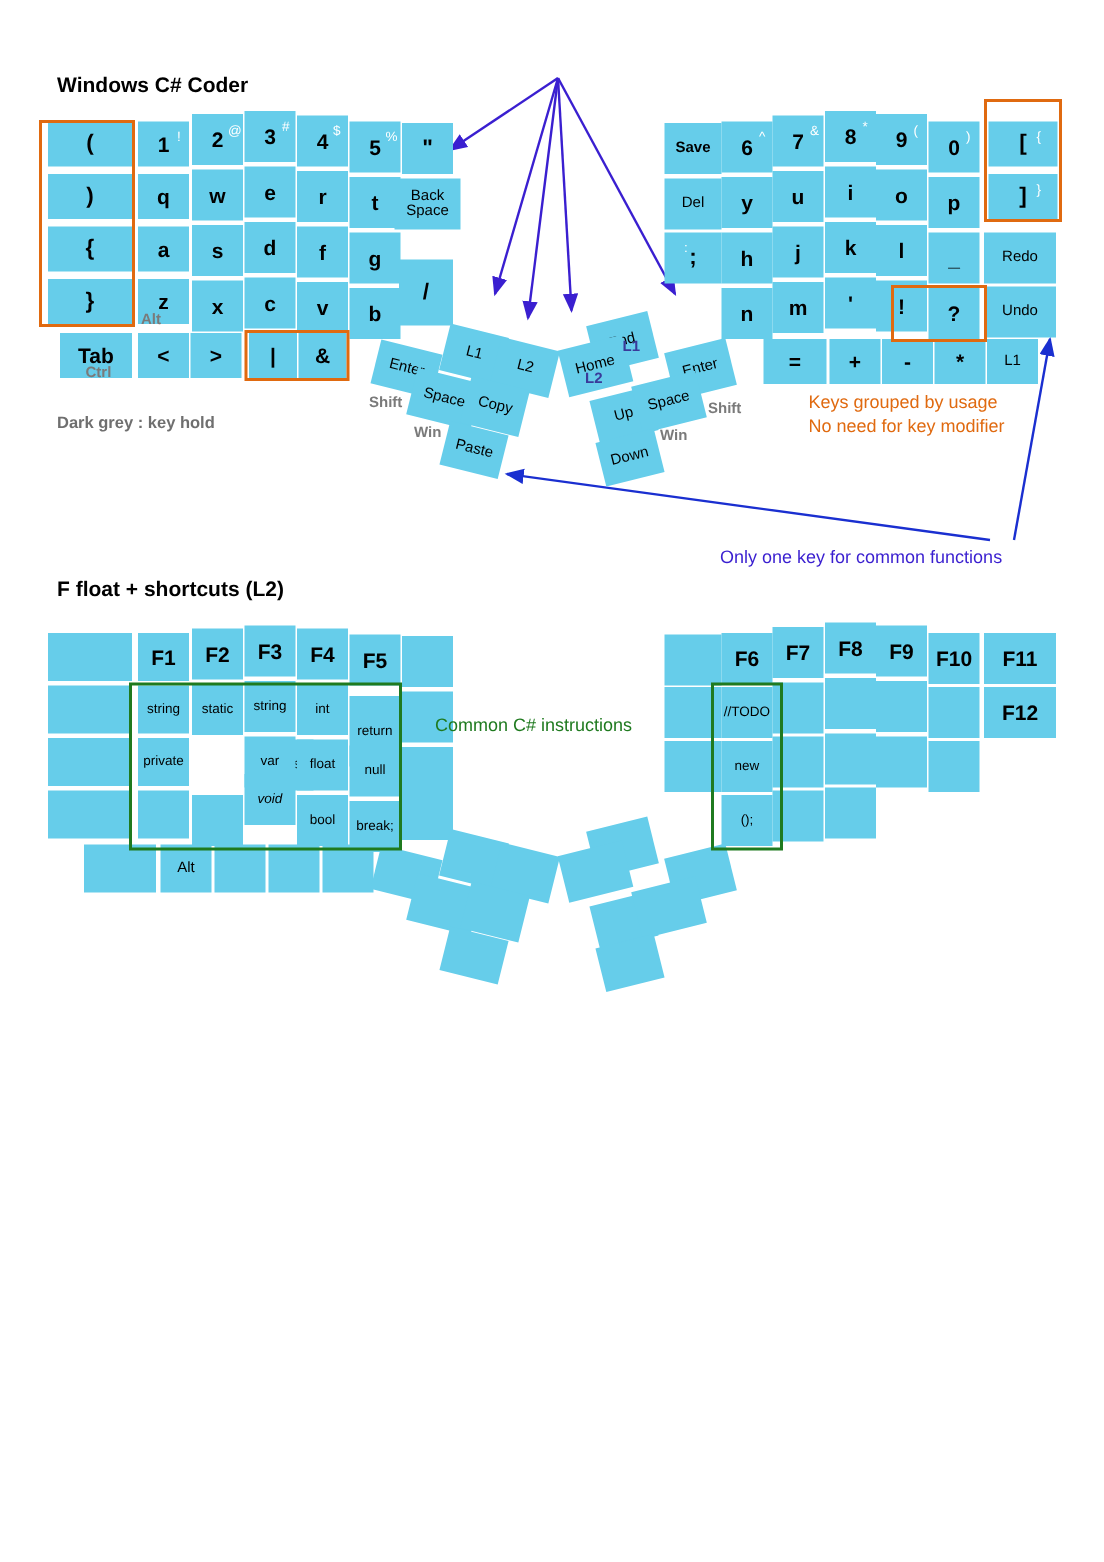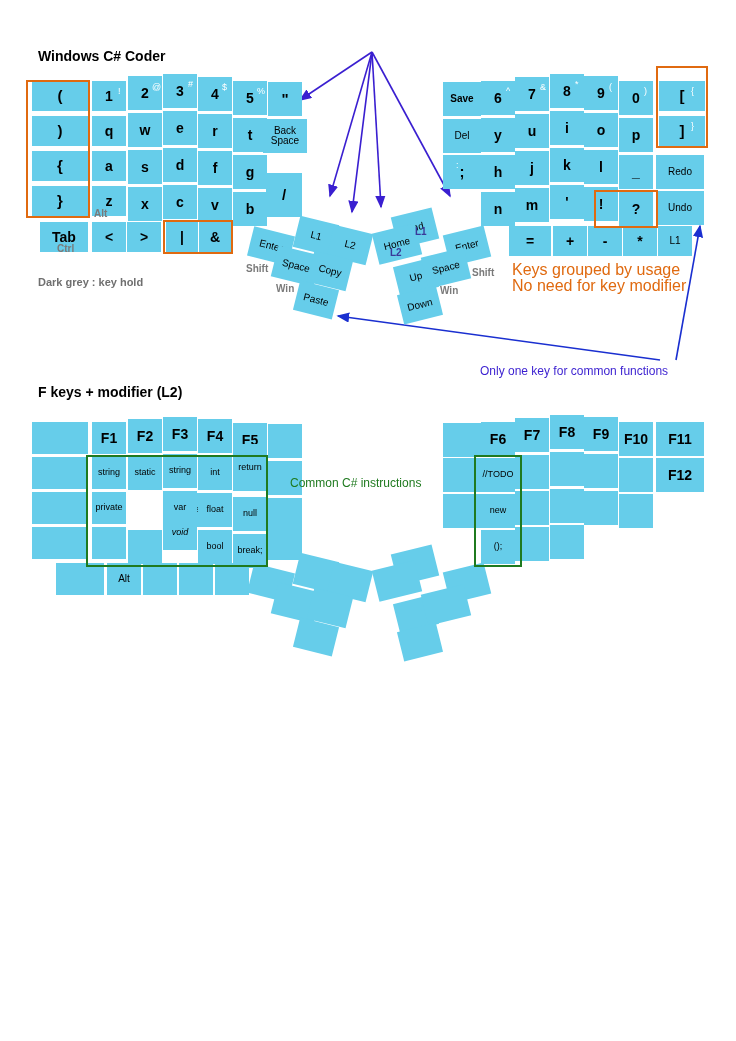--- a/index.html
+++ b/index.html
@@ -23,21 +23,21 @@
     line-height:1.05;
     text-align:center;
   }
   .key.small{font-size:10px;}
   .key.tiny{font-size:9px;}
   .key.bold{font-weight:bold;font-size:14px;}
   .key.sym{font-weight:bold;font-size:15px;}
   .lbl{position:absolute;white-space:pre;}
   .title{font-weight:bold;font-size:14px;color:#000;}
   .note-blue{color:#3a1fd0;font-size:12px;}
-  .note-orange{color:#e06a10;font-size:16px;}
+  .note-orange{color:#e06a10;font-size:12px;margin-left:27px;}
   .note-green{color:#1f7a1f;font-size:12px;}
   .note-grey{color:#6f6f6f;font-weight:bold;font-size:11px;}
   .superscript{position:absolute;font-size:9px;color:#ffffff;}
   .sublabel{position:absolute;font-size:10px;font-weight:bold;color:#7a7a7a;}
   .orangebox{position:absolute;border:2px solid #e06a10;box-sizing:border-box;}
   .greenbox{position:absolute;border:2px solid #1f7a1f;box-sizing:border-box;}
   svg.overlay{position:absolute;left:0;top:0;width:736px;height:1041px;pointer-events:none;}
 </style>
 </head>
 <body>
@@ -181,36 +181,36 @@
   <div class="orangebox" style="left:26px;top:80px;width:64px;height:138px;"></div>
   <div class="orangebox" style="left:163px;top:220px;width:70px;height:34px;"></div>
   <div class="orangebox" style="left:656px;top:66px;width:52px;height:82px;"></div>
   <div class="orangebox" style="left:594px;top:190px;width:64px;height:38px;"></div>
 
   <div class="lbl note-orange" style="left:512px;top:261px;">Keys grouped by usage</div>
   <div class="lbl note-orange" style="left:512px;top:277px;">No need for key modifier</div>
   <div class="lbl note-grey" style="left:38px;top:276px;">Dark grey : key hold</div>
   <div class="lbl note-blue" style="left:480px;top:364px;">Only one key for common functions</div>
 
-  <div class="lbl title" style="left:38px;top:384px;">F keys + modifier (L2)</div>
+  <div class="lbl title" style="left:38px;top:384px;">F float + shortcuts (L2)</div>
 
   <div class="key" style="left:32px;top:422px;width:56px;height:32px;"></div>
   <div class="key bold" style="left:92px;top:422px;width:34px;height:32px;">F1</div>
   <div class="key bold" style="left:128px;top:419px;width:34px;height:34px;">F2</div>
   <div class="key bold" style="left:163px;top:417px;width:34px;height:34px;">F3</div>
   <div class="key bold" style="left:198px;top:419px;width:34px;height:34px;">F4</div>
   <div class="key bold" style="left:233px;top:423px;width:34px;height:34px;">F5</div>
   <div class="key" style="left:268px;top:424px;width:34px;height:34px;"></div>
 
   <div class="key" style="left:32px;top:457px;width:56px;height:32px;"></div>
   <div class="key tiny" style="left:92px;top:457px;width:34px;height:32px;">string</div>
   <div class="key tiny" style="left:128px;top:456px;width:34px;height:34px;">static</div>
   <div class="key tiny" style="left:163px;top:454px;width:34px;height:34px;">string</div>
   <div class="key tiny" style="left:198px;top:456px;width:34px;height:34px;">int</div>
-  <div class="key tiny" style="left:233px;top:444px;width:34px;height:47px;">return</div>
+  <div class="key tiny" style="left:233px;top:464px;width:34px;height:47px;">return</div>
   <div class="key" style="left:268px;top:461px;width:34px;height:34px;"></div>
 
   <div class="key" style="left:32px;top:492px;width:56px;height:32px;"></div>
   <div class="key tiny" style="left:92px;top:492px;width:34px;height:32px;">private</div>
   <div class="key tiny" style="left:128px;top:493px;width:34px;height:34px;margin-left:47px;">const</div>
   <div class="key tiny" style="left:163px;top:491px;width:34px;height:34px;">var</div>
   <div class="key tiny" style="left:198px;top:493px;width:34px;height:34px;">float</div>
   <div class="key tiny" style="left:233px;top:497px;width:34px;height:34px;">null</div>
   <div class="key" style="left:268px;top:498px;width:34px;height:34px;"></div>
 

